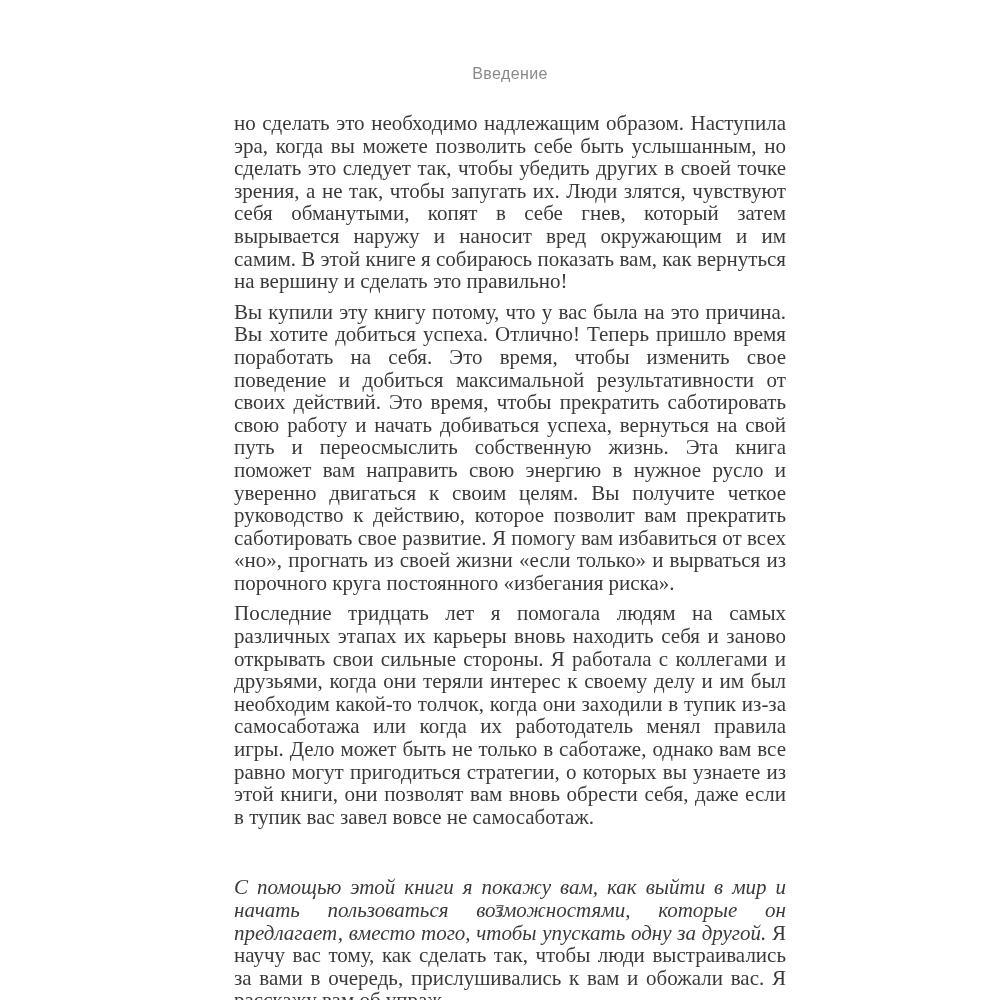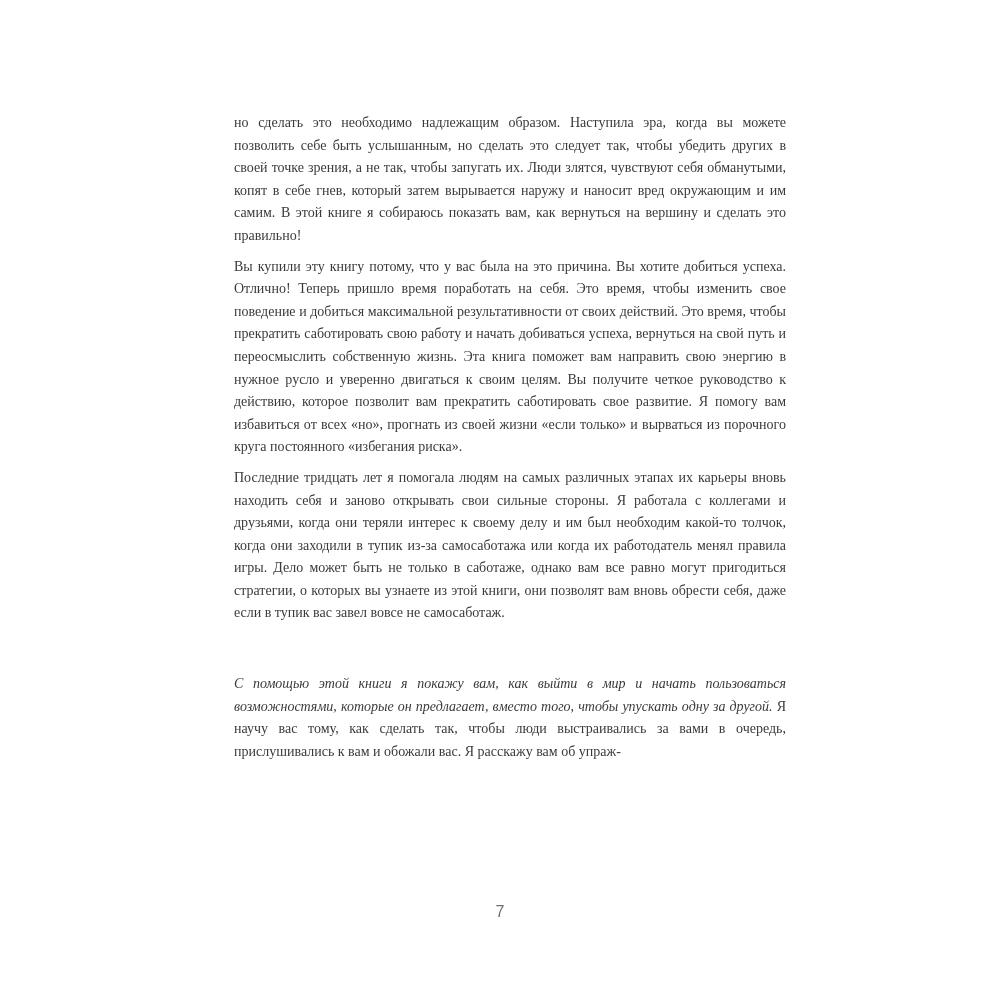--- a/index.html
+++ b/index.html
@@ -28,21 +28,21 @@
     color: #8a8a8a;
   }
   .text-block {
     position: absolute;
     top: 112px;
     left: 234px;
     width: 552px;
   }
   .para {
     margin: 0 0 8px 0;
-    font-size: 14px;
+    font-size: 21px;
     line-height: 22.6px;
     text-align: justify;
     color: #3a3a3a;
     hyphens: manual;
   }
   .para:last-child {
     margin-bottom: 0;
     margin-top: 48px;
   }
   .para em {
@@ -58,20 +58,21 @@
     font-size: 16px;
     line-height: 18px;
     color: #6e6e6e;
   }
 </style>
 </head>
 <body>
 
 <div class="page">
 
+  <div class="running-head">Введение</div>
 
   <div class="text-block">
 
     <p class="para">но сделать это необходимо надлежащим образом. Наступила эра, когда вы можете позволить себе быть услышанным, но сделать это следует так, чтобы убедить других в своей точке зрения, а не так, чтобы запугать их. Люди злятся, чувствуют себя обманутыми, копят в себе гнев, который затем вырывается наружу и наносит вред окружающим и им самим. В этой книге я собираюсь показать вам, как вернуться на вершину и сделать это правильно!</p>
 
     <p class="para">Вы купили эту книгу потому, что у вас была на это причина. Вы хотите добиться успеха. Отлично! Теперь пришло время поработать на себя. Это время, чтобы изменить свое поведение и добиться максимальной результативности от своих действий. Это время, чтобы прекратить саботировать свою работу и начать добиваться успеха, вернуться на свой путь и переосмыслить собственную жизнь. Эта книга поможет вам направить свою энергию в нужное русло и уверенно двигаться к своим целям. Вы получите четкое руководство к действию, которое позволит вам прекратить саботировать свое развитие. Я помогу вам избавиться от всех «но», прогнать из своей жизни «если только» и вырваться из порочного круга постоянного «избегания риска».</p>
 
     <p class="para">Последние тридцать лет я помогала людям на самых различных этапах их карьеры вновь находить себя и заново открывать свои сильные стороны. Я работала с коллегами и друзьями, когда они теряли интерес к своему делу и им был необходим какой-то толчок, когда они заходили в тупик из-за самосаботажа или когда их работодатель менял правила игры. Дело может быть не только в саботаже, однако вам все равно могут пригодиться стратегии, о которых вы узнаете из этой книги, они позволят вам вновь обрести себя, даже если в тупик вас завел вовсе не самосаботаж.</p>
 
     <p class="para"><em>С помощью этой книги я покажу вам, как выйти в мир и начать пользоваться возможностями, которые он предлагает, вместо того, чтобы упускать одну за другой.</em><span> Я научу вас тому, как сделать так, чтобы люди выстраивались за вами в очередь, прислушивались к вам и обожали вас. Я расскажу вам об упраж-</span></p>

